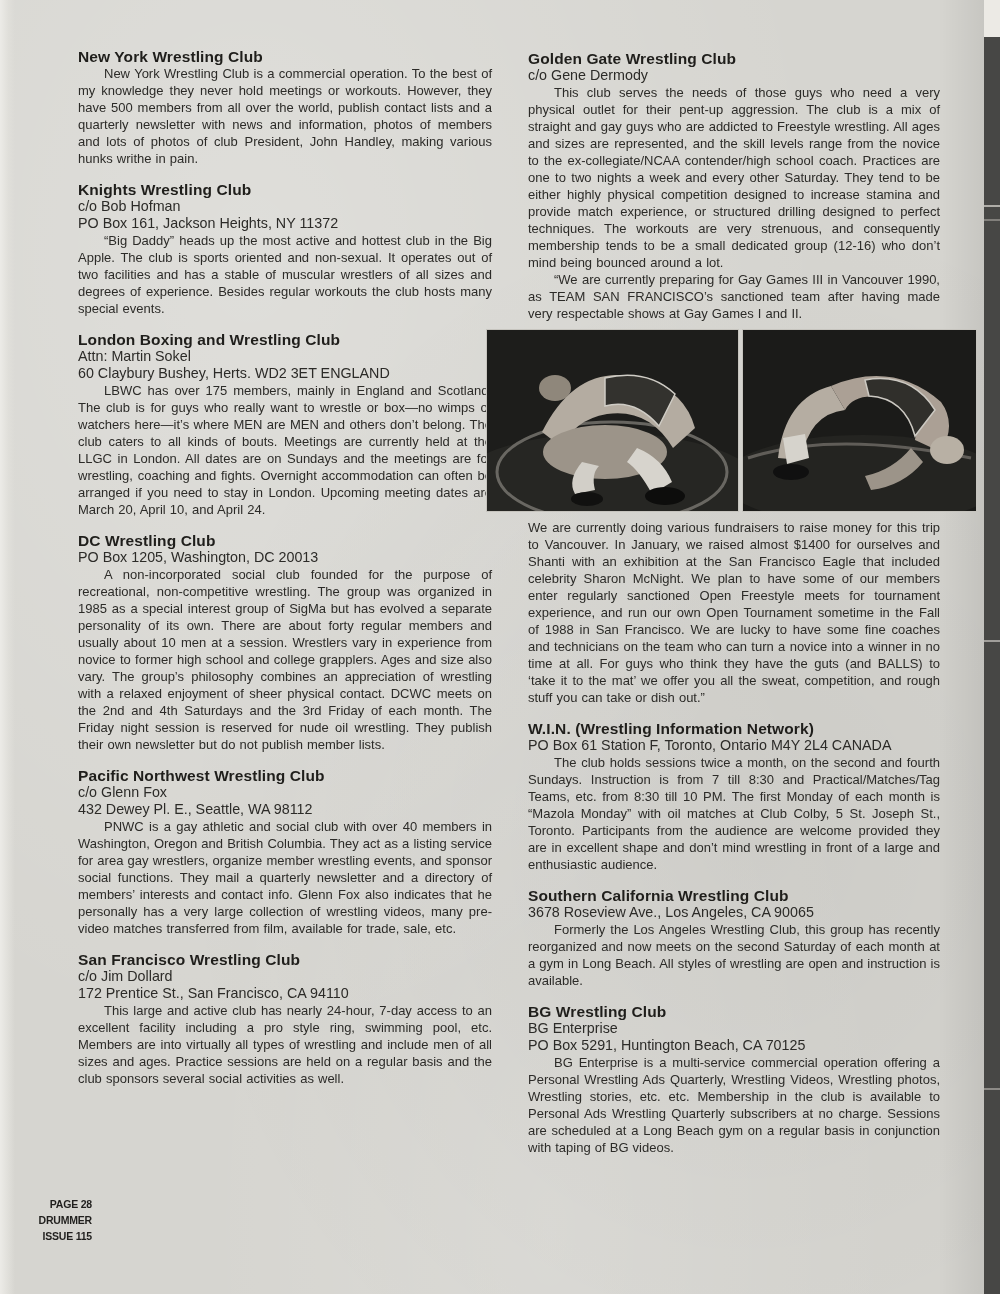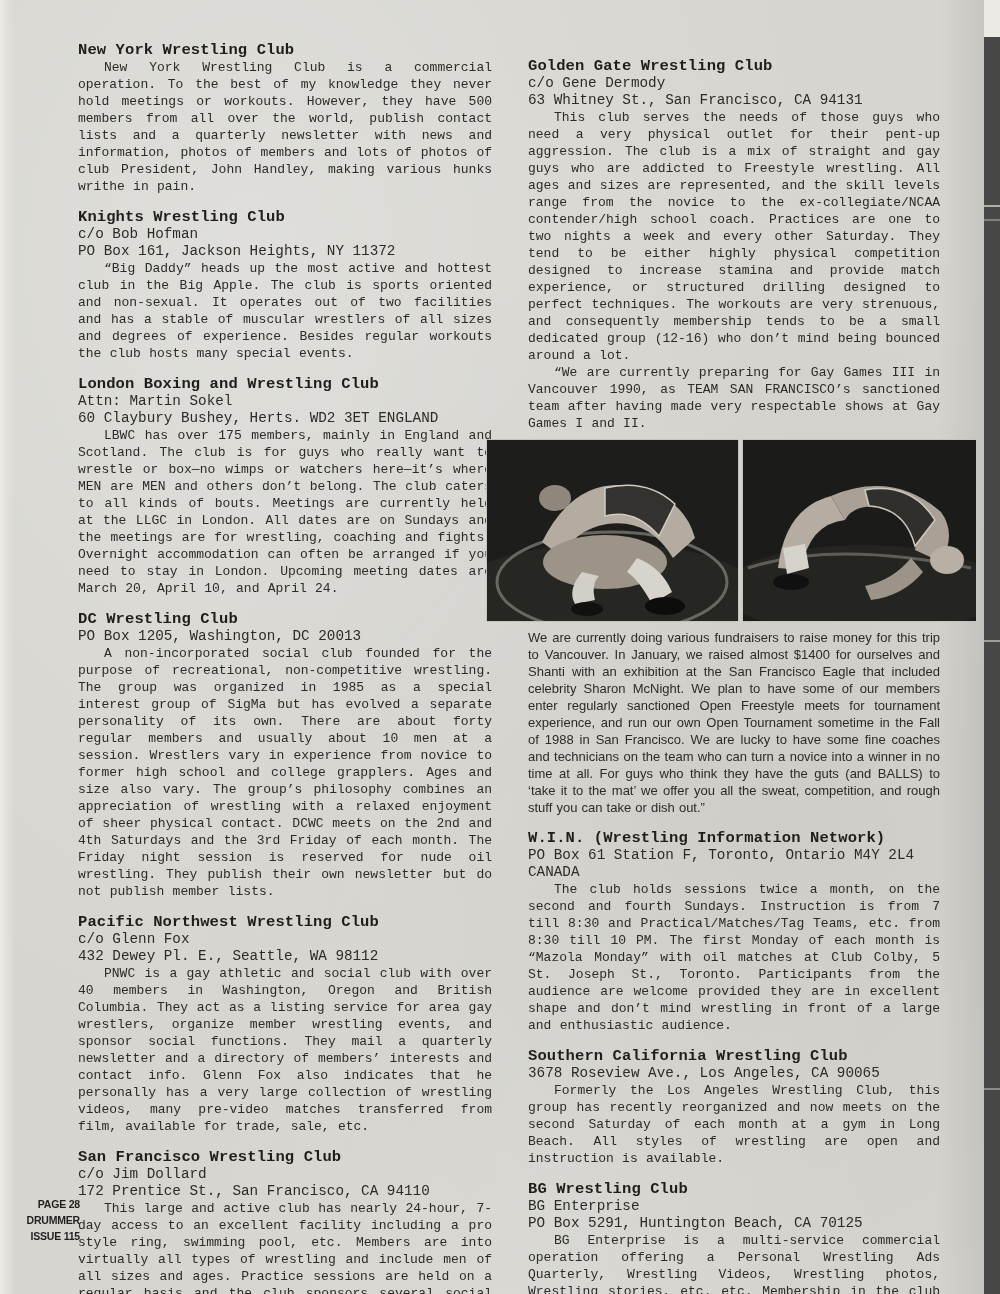--- a/index.html
+++ b/index.html
@@ -19,39 +19,39 @@
   .right-shade {
     position:absolute; right:16px; top:0; width:46px; height:100%;
     background:linear-gradient(90deg, rgba(0,0,0,0) 0%, rgba(0,0,0,0.07) 100%);
   }
   .right-strip { position:absolute; right:0; top:0; width:16px; height:100%; background:#eceae5; }
   .strip-dark { position:absolute; left:0; top:37px; width:100%; bottom:0; background:#474745; }
   .strip-line { position:absolute; left:0; width:100%; height:2px; background:#c2c0ba; opacity:0.85; }
 
   .col { position:absolute; }
   .col-left  { left:78px;  top:42px; width:414px; }
-  .col-right { left:528px; top:58px; width:412px; }
+  .col-right { left:528px; top:44px; width:412px; }
 
-  .section { margin:0 0 14px 0;font-family:Liberation Mono, monospace; }
+  .section { margin:6px 0 14px 0; }
   .club-title {
     margin:0; font-size:15.5px; font-weight:bold; line-height:17px;
     color:#1f1e1b; letter-spacing:0.1px;
   }
   .addr { font-size:14.3px; line-height:17px; }
   .body-par {
     margin:0; font-size:13px; line-height:17px; text-align:justify;
     text-indent:26px; word-spacing:0.5px;
   }
   .no-indent { text-indent:0; }
 
   .photos { margin:8px 0 8px -41px; width:489px; display:flex; gap:5px; }
   .photo { outline:1px solid #c6c4be; background:#1d1d1b; display:block; }
 
   .footer {
-    position:absolute; left:16px; top:1196px; width:64px; text-align:right;
+    position:absolute; left:28px; top:1196px; width:64px; text-align:right;
     font-size:10.5px; font-weight:bold; line-height:16px; color:#201f1d; letter-spacing:-0.2px;
   }
 </style>
 </head>
 <body>
 
 <div class="page">
 
   <div class="left-edge"></div>
   <div class="right-shade"></div>
@@ -97,21 +97,20 @@
       <p class="body-par">This large and active club has nearly 24-hour, 7-day access to an excellent facility including a pro style ring, swimming pool, etc. Members are into virtually all types of wrestling and include men of all sizes and ages. Practice sessions are held on a regular basis and the club sponsors several social activities as well.</p>
     </section>
 
   </div>
 
   <div class="col col-right">
 
     <section class="section" style="margin-bottom:0;">
       <h3 class="club-title">Golden Gate Wrestling Club</h3>
       <div class="addr">c/o Gene Dermody</div>
-      <div class="addr">63 Whitney St., San Francisco, CA 94131</div>
       <p class="body-par">This club serves the needs of those guys who need a very physical outlet for their pent-up aggression. The club is a mix of straight and gay guys who are addicted to Freestyle wrestling. All ages and sizes are represented, and the skill levels range from the novice to the ex-collegiate/NCAA contender/high school coach. Practices are one to two nights a week and every other Saturday. They tend to be either highly physical competition designed to increase stamina and provide match experience, or structured drilling designed to perfect techniques. The workouts are very strenuous, and consequently membership tends to be a small dedicated group (12-16) who don’t mind being bounced around a lot.</p>
       <p class="body-par">“We are currently preparing for Gay Games III in Vancouver 1990, as TEAM SAN FRANCISCO’s sanctioned team after having made very respectable shows at Gay Games I and II.</p>
     </section>
 
     <div class="photos">
       <svg class="photo" width="251" height="181" viewBox="0 0 251 181" xmlns="http://www.w3.org/2000/svg">
         <rect width="251" height="181" fill="#1d1d1b"></rect>
         <ellipse cx="120" cy="158" rx="155" ry="55" fill="#262623"></ellipse>
         <ellipse cx="125" cy="142" rx="115" ry="50" fill="none" stroke="#7b7872" stroke-width="3" opacity="0.8"></ellipse>
         <ellipse cx="68" cy="58" rx="16" ry="13" fill="#8f877b"></ellipse>

